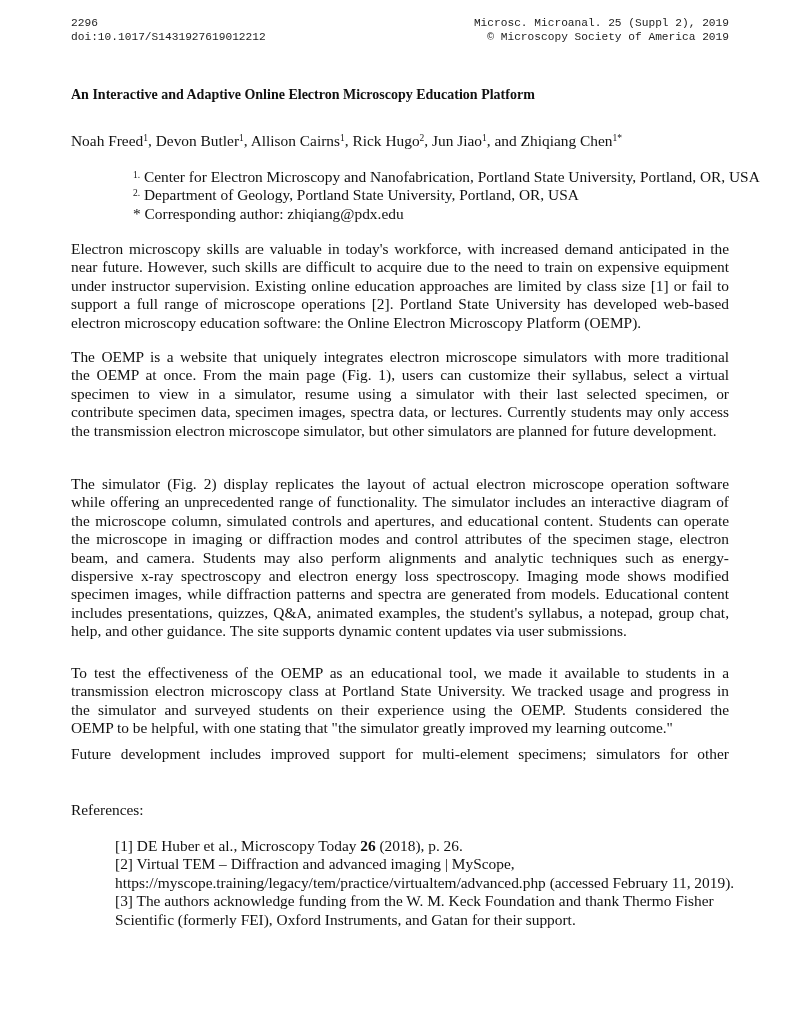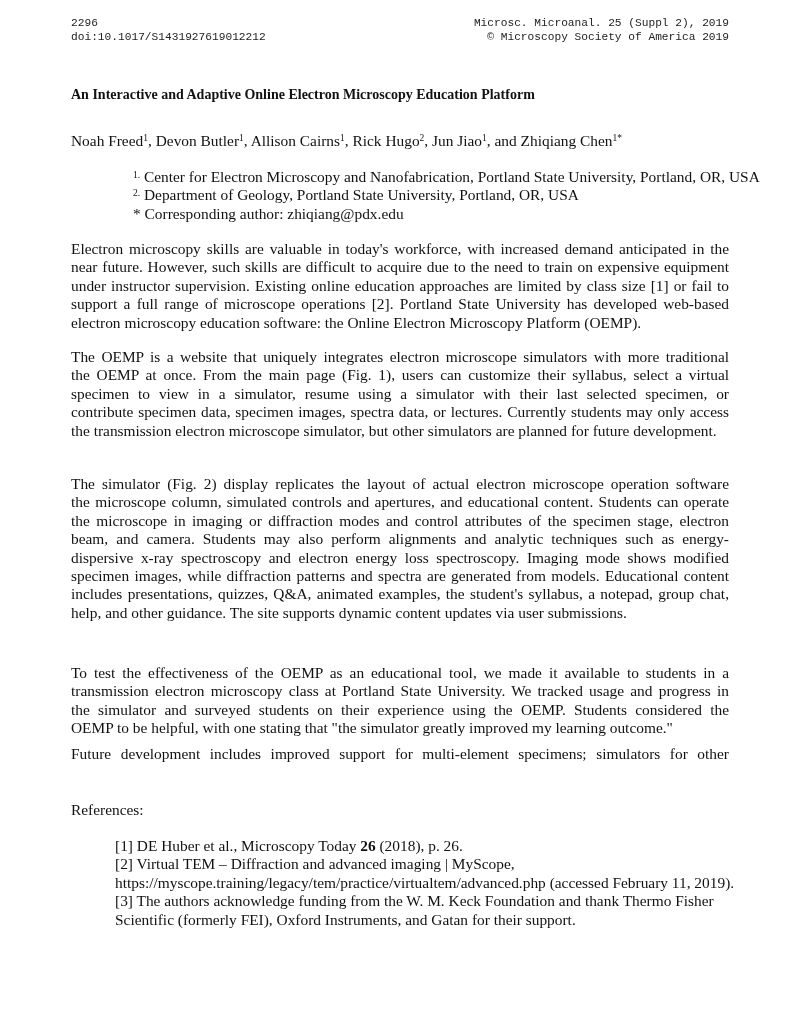--- a/index.html
+++ b/index.html
@@ -53,20 +53,21 @@
   </div>
 <div class="para serif" style="top:348px;font-family:Liberation Serif, serif;">
     <span class="line">The OEMP is a website that uniquely integrates electron microscope simulators with more traditional</span>
     <span class="line">the OEMP at once. From the main page (Fig. 1), users can customize their syllabus, select a virtual</span>
     <span class="line">specimen to view in a simulator, resume using a simulator with their last selected specimen, or</span>
     <span class="line">contribute specimen data, specimen images, spectra data, or lectures. Currently students may only access</span>
     <span class="line last">the transmission electron microscope simulator, but other simulators are planned for future development.</span>
   </div>
 <div class="para serif" style="top:475px;">
     <span class="line">The simulator (Fig. 2) display replicates the layout of actual electron microscope operation software</span>
+    <span class="line">while offering an unprecedented range of functionality. The simulator includes an interactive diagram of</span>
     <span class="line">the microscope column, simulated controls and apertures, and educational content. Students can operate</span>
     <span class="line">the microscope in imaging or diffraction modes and control attributes of the specimen stage, electron</span>
     <span class="line">beam, and camera. Students may also perform alignments and analytic techniques such as energy-</span>
     <span class="line">dispersive x-ray spectroscopy and electron energy loss spectroscopy. Imaging mode shows modified</span>
     <span class="line">specimen images, while diffraction patterns and spectra are generated from models. Educational content</span>
     <span class="line">includes presentations, quizzes, Q&amp;A, animated examples, the student's syllabus, a notepad, group chat,</span>
     <span class="line last">help, and other guidance. The site supports dynamic content updates via user submissions.</span>
   </div>
 <div class="para serif" style="top:656px;margin-top:8px;">
     <span class="line">To test the effectiveness of the OEMP as an educational tool, we made it available to students in a</span>

